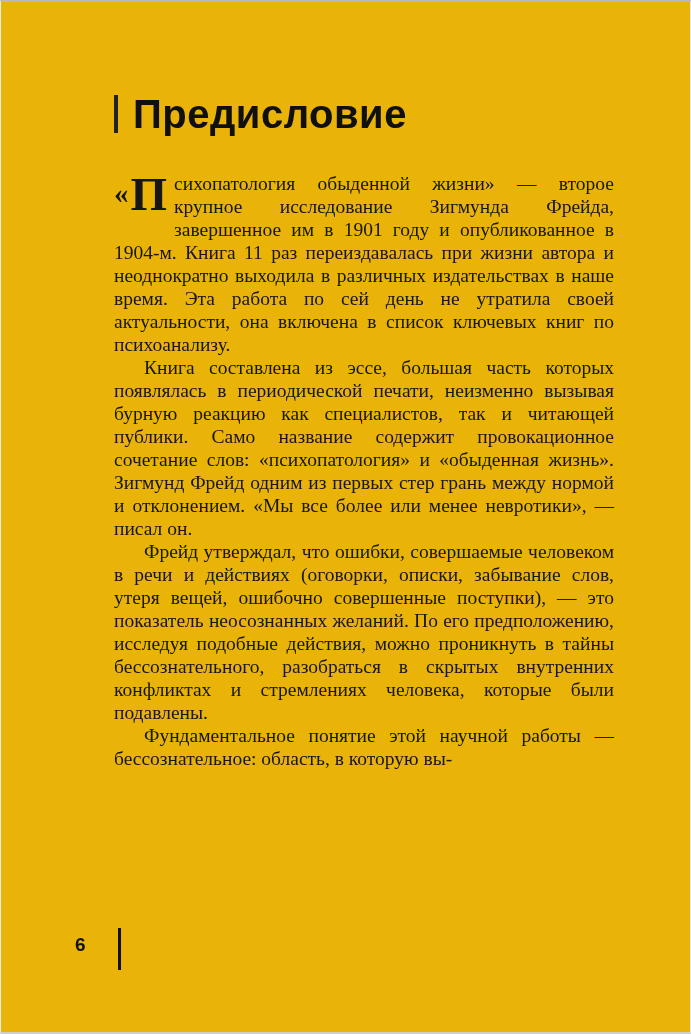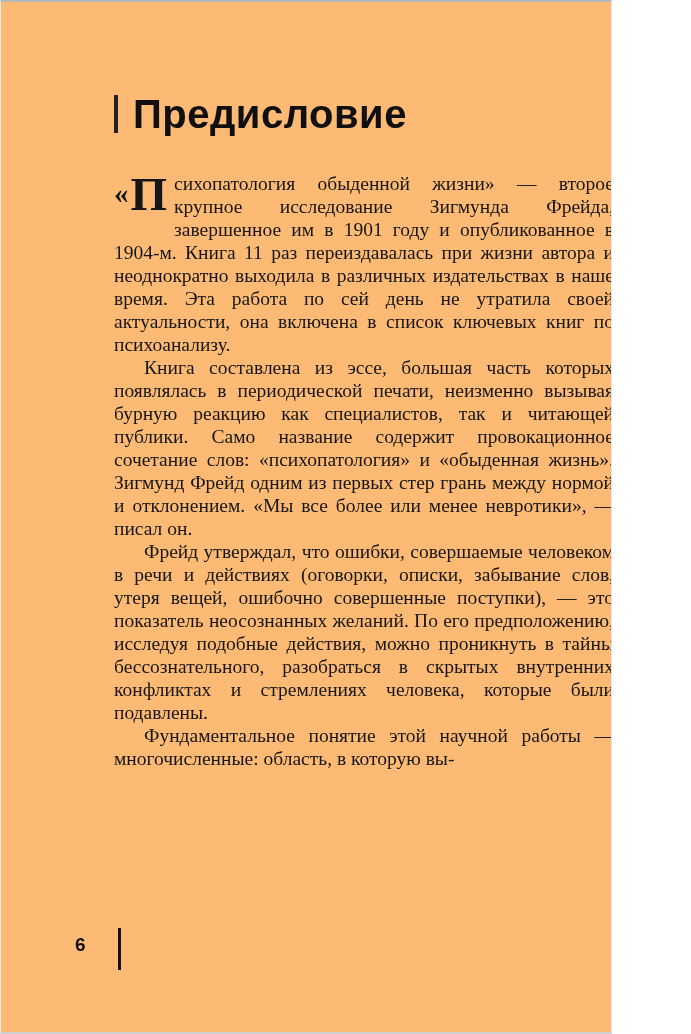--- a/index.html
+++ b/index.html
@@ -2,23 +2,23 @@
 <html lang="ru"><head>
 <meta charset="utf-8">
 <style>
   html, body {
     margin: 0;
     padding: 0;
     background: #ffffff;
   }
   .page {
     position: relative;
-    width: 612px;
+    width: 691px;
     height: 1034px;
-    background: #fdba74;
+    background: #eab308;
     box-sizing: border-box;
     border-top: 2px solid #b9b9b9;
     border-bottom: 2px solid #cfcfcf;
     border-left: 1px solid #ededed;
     border-right: 1px solid #e6e6e6;
     overflow: hidden;
     font-family: "Liberation Serif", serif;
     color: #161616;
   }
 
@@ -128,21 +128,21 @@
 
     <p class="para">
       <span class="dropcap"><span class="dc-quote">«</span><span class="dc-letter">П</span></span><span>сихопатология обыденной жизни» — второе крупное исследование Зигмунда Фрейда, завершенное им в 1901 году и опубликованное в 1904-м. Книга 11 раз переиздавалась при жизни автора и неоднократно выходила в различных издательствах в наше время. Эта работа по сей день не утратила своей актуальности, она включена в список ключевых книг по психоанализу.</span>
     </p>
 
     <p class="para indent">Книга составлена из эссе, большая часть которых появлялась в периодической печати, неизменно вызывая бурную реакцию как специалистов, так и читающей публики. Само название содержит провокационное сочетание слов: «психопатология» и «обыденная жизнь». Зигмунд Фрейд одним из первых стер грань между нормой и отклонением. «Мы все более или менее невротики», — писал он.</p>
 
     <p class="para indent">Фрейд утверждал, что ошибки, совершаемые человеком в речи и действиях (оговорки, описки, забывание слов, утеря вещей, ошибочно совершенные поступки), — это показатель неосознанных желаний. По его предположению, исследуя подобные действия, можно проникнуть в тайны бессознательного, разобраться в скрытых внутренних конфликтах и стремлениях человека, которые были подавлены.</p>
 
 
-    <p class="para indent">Фундаментальное понятие этой научной работы — многочисленные: область, в которую вы-</p>
+    <p class="para indent">Фундаментальное понятие этой научной работы — бессознательное: область, в которую вы-</p>
 
   </main>
 
   <footer class="footer">
     <span class="page-number">6</span>
     <span class="footer-rule"></span>
   </footer>
 
 </div>
 

